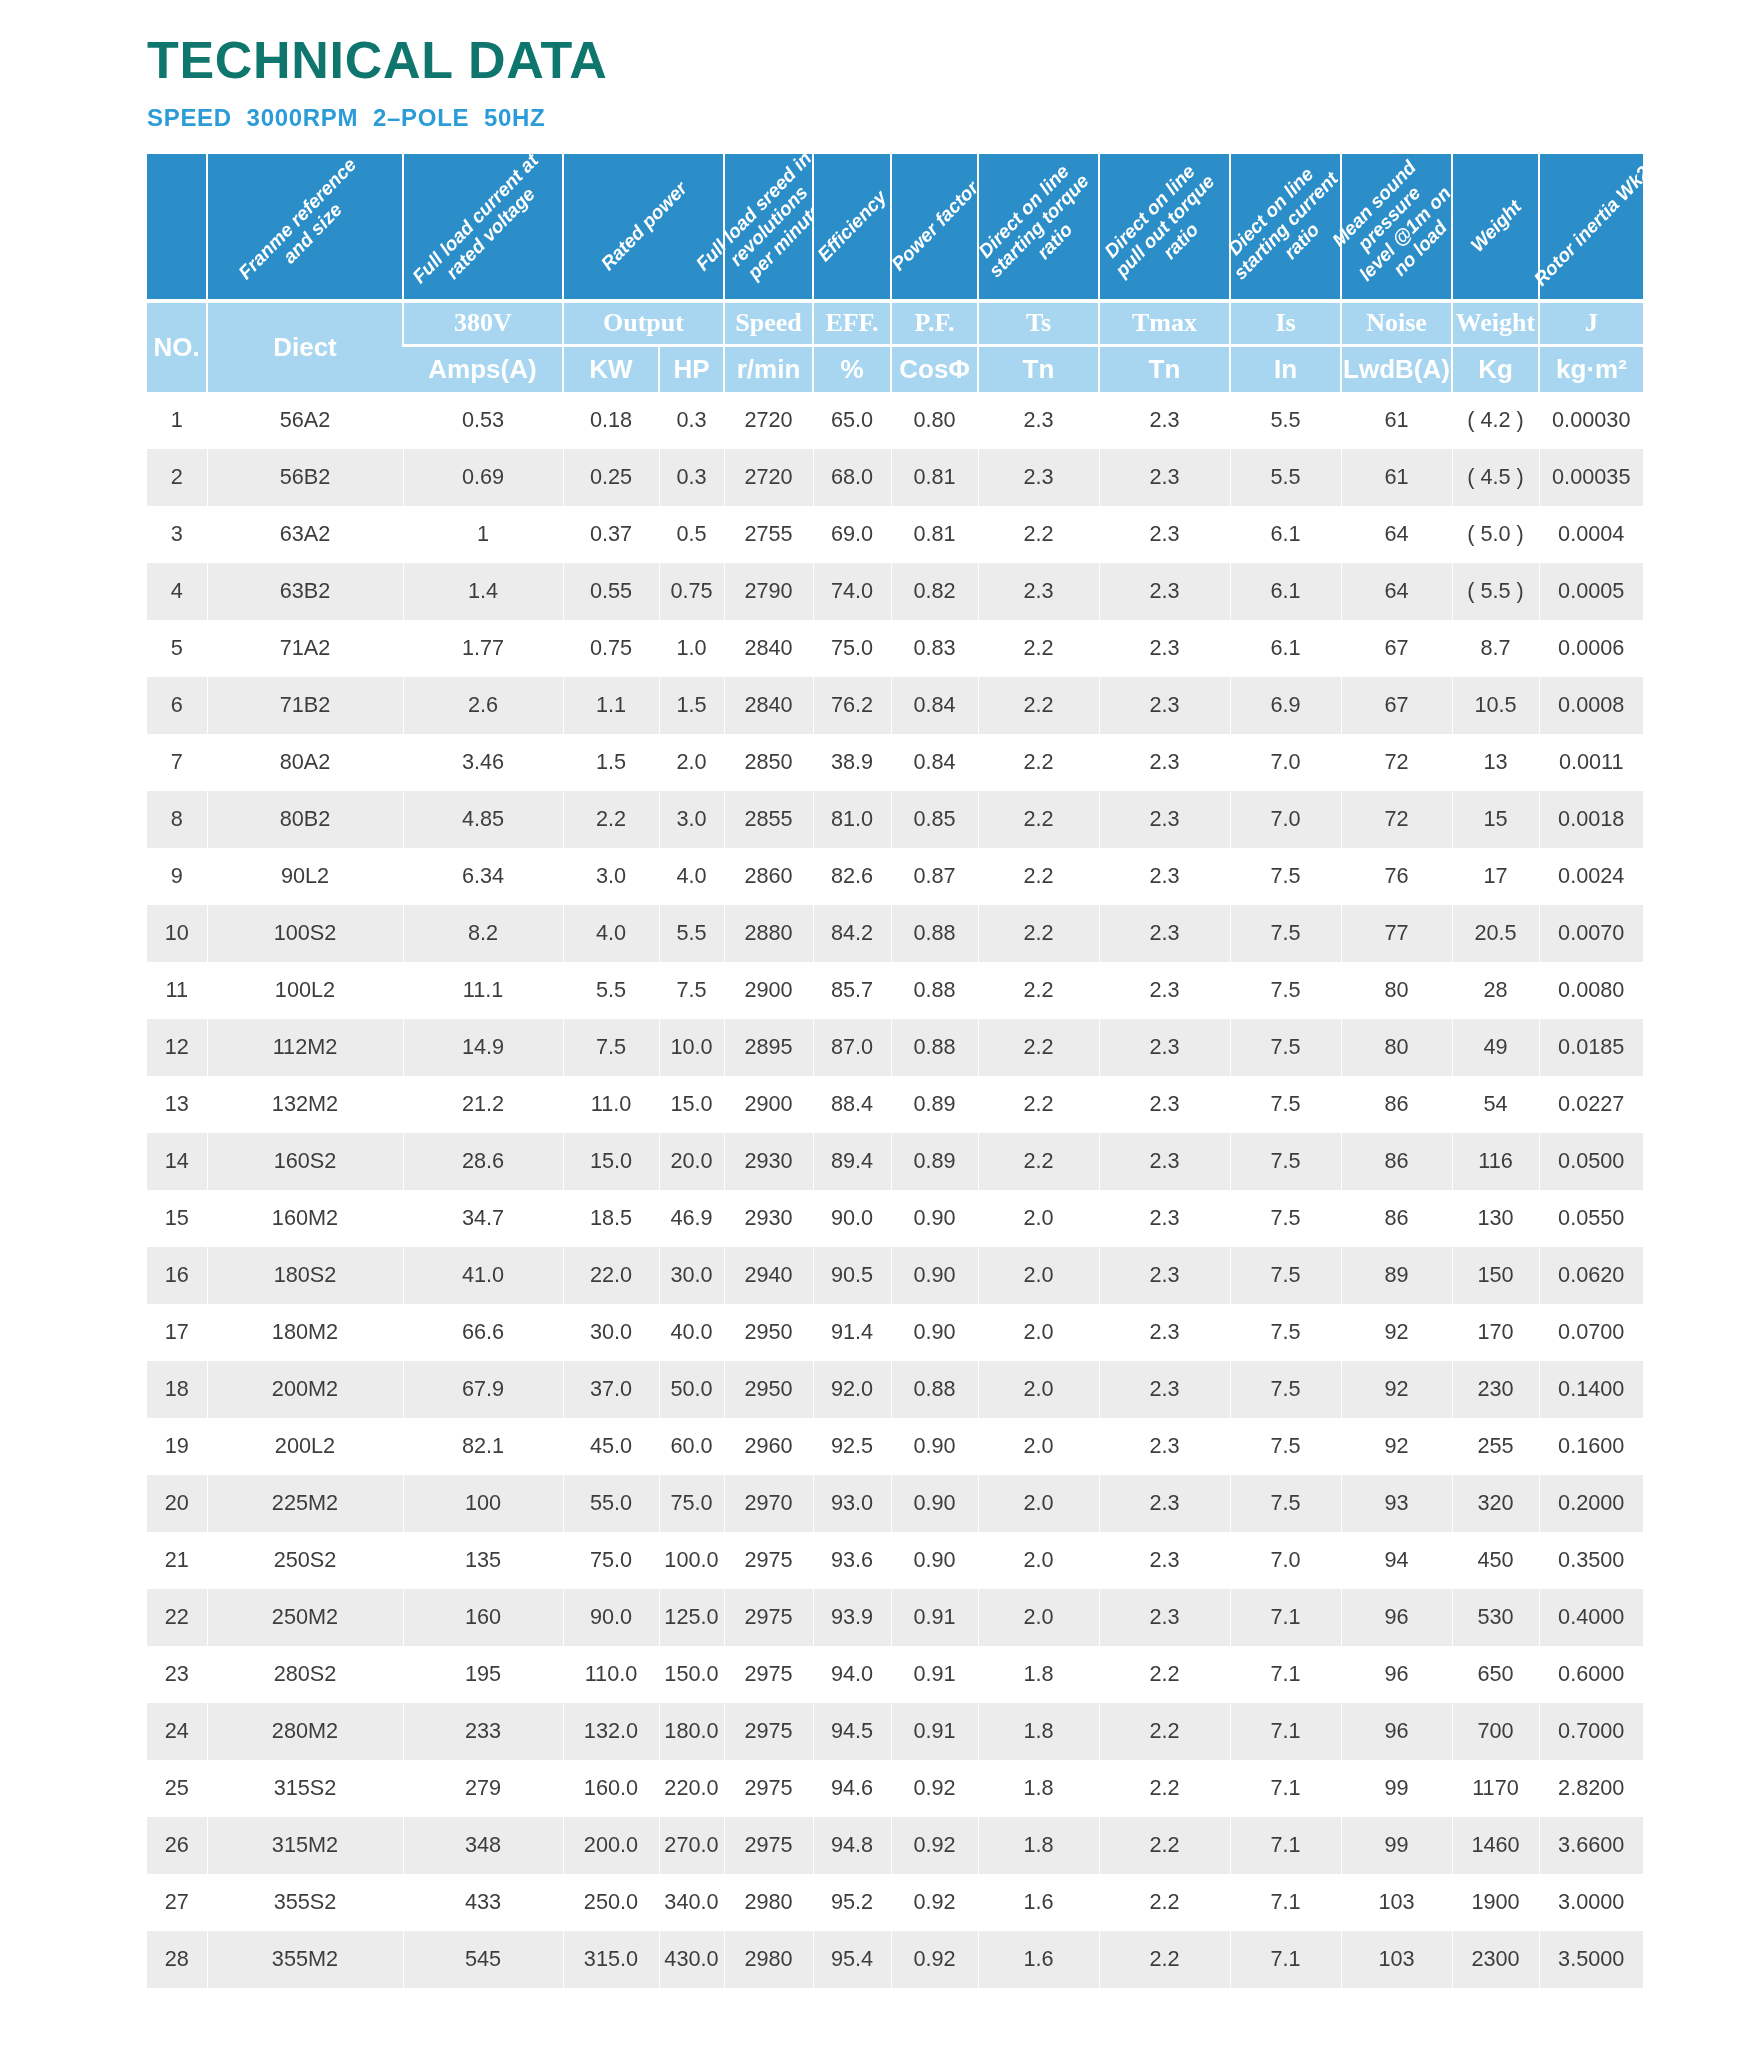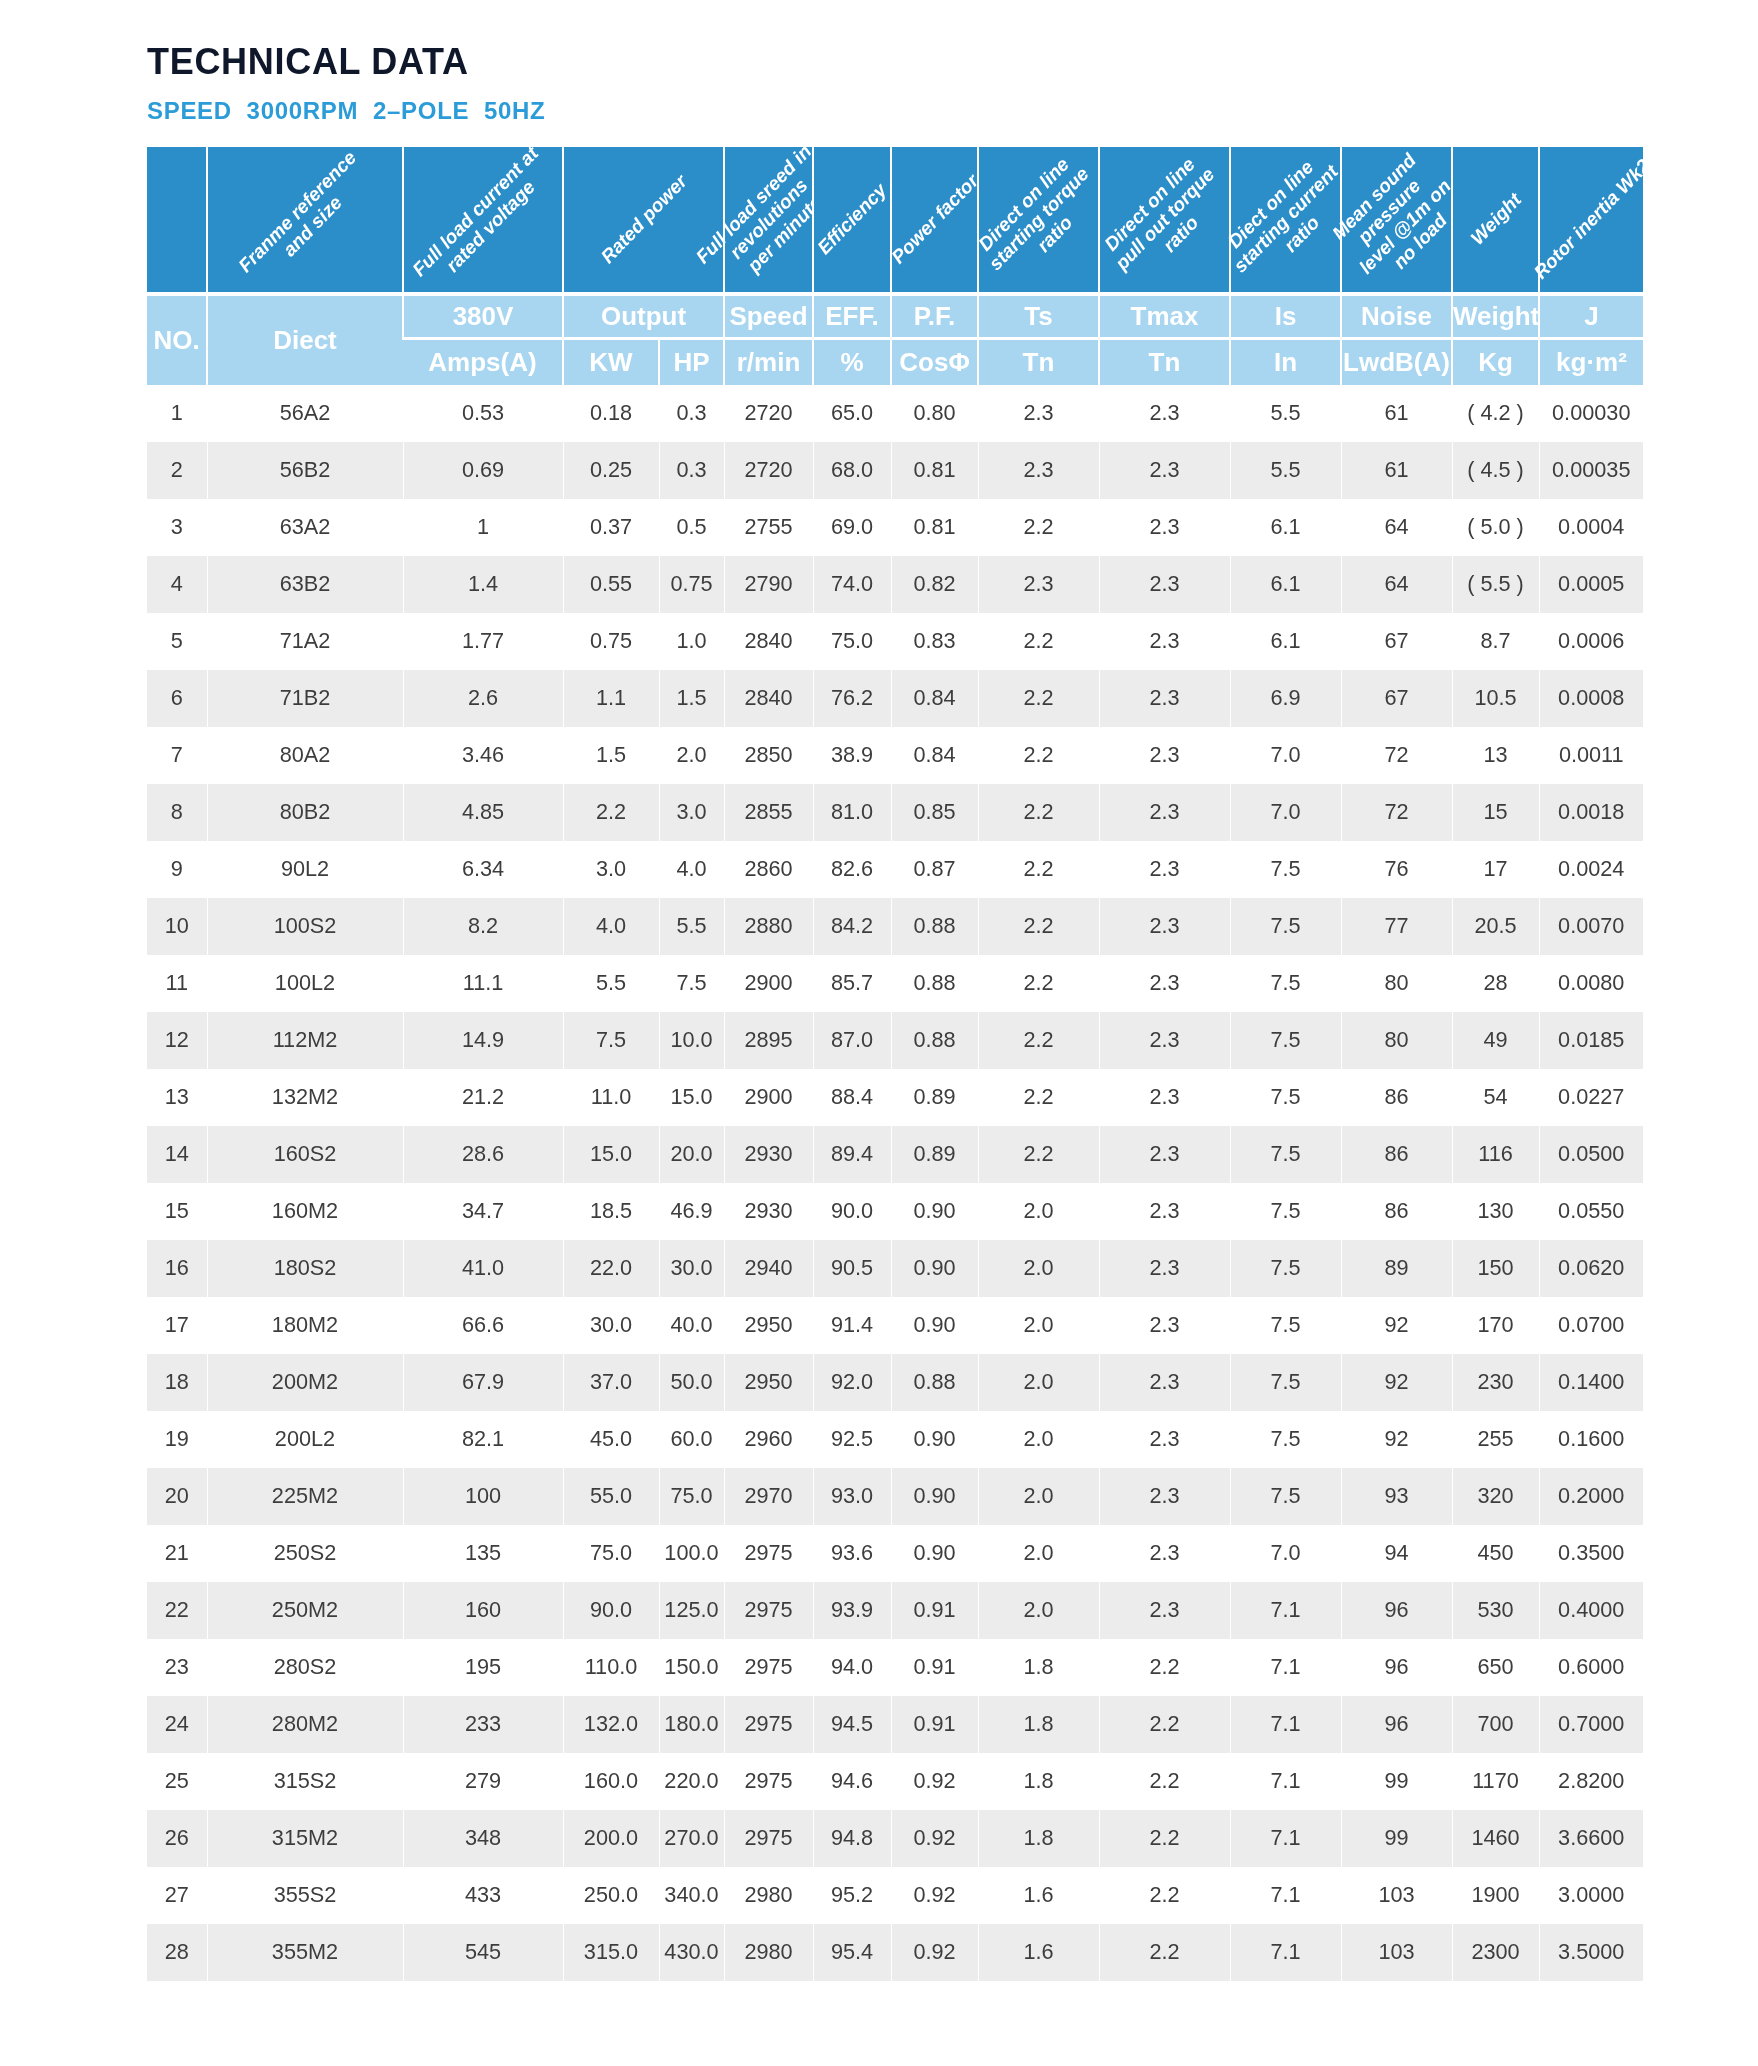--- a/index.html
+++ b/index.html
@@ -3,23 +3,23 @@
 <meta charset="utf-8">
 <style>
   html,body{margin:0;padding:0;background:#ffffff;}
   body{
     width:1758px;height:2066px;
     font-family:"Liberation Sans","DejaVu Sans",sans-serif;
     overflow:hidden;
   }
   .page{position:relative;box-sizing:border-box;padding:21px 0 0 147px;}
   .title{
-    margin:22px 0 0 0;
-    font-size:36px;line-height:1.05;font-weight:bold;
-    color:#0f172a;letter-spacing:0.7px;
+    margin:12px 0 0 0;
+    font-size:52px;line-height:1.05;font-weight:bold;
+    color:#0f766e;letter-spacing:0.7px;
   }
   .subtitle{
     margin:17px 0 0 0;
     font-size:24px;line-height:1.05;font-weight:bold;
     color:#2b9cd8;white-space:pre;letter-spacing:0.7px;
   }
   table.tech{
     margin-top:24px;
     border-collapse:collapse;table-layout:fixed;
     width:1495px;
@@ -38,21 +38,21 @@
     font-size:19px;line-height:1.12;text-align:center;
     white-space:pre-line;pointer-events:none;
   }
   
   tr.sub-top th,tr.sub-bot th{
     background:#a8d6f0;color:#ffffff;font-weight:bold;
     font-size:26px;border-left:2.1px solid #ffffff;padding:0;
     text-align:center;vertical-align:middle;
   }
   tr.sub-top th{height:41px;border-top:4.2px solid #ffffff;}
-  tr.sub-top th.split{border-bottom:3.5px solid #ffffff;}
+  tr.sub-top th.split{border-bottom:3.5px solid #ffffff;font-family:Liberation Serif, serif;}
   tr.sub-bot th{height:45px;}
   tr.sub-top th:first-child,tr.sub-bot th:first-child{border-left:none;}
   
   tbody td{
     height:57px;text-align:center;vertical-align:middle;
     font-size:21.7px;color:#3d3d3d;
     border-left:1.4px solid #ffffff;padding:0;
     white-space:nowrap;
   }
   tbody td:first-child{border-left:none;}

